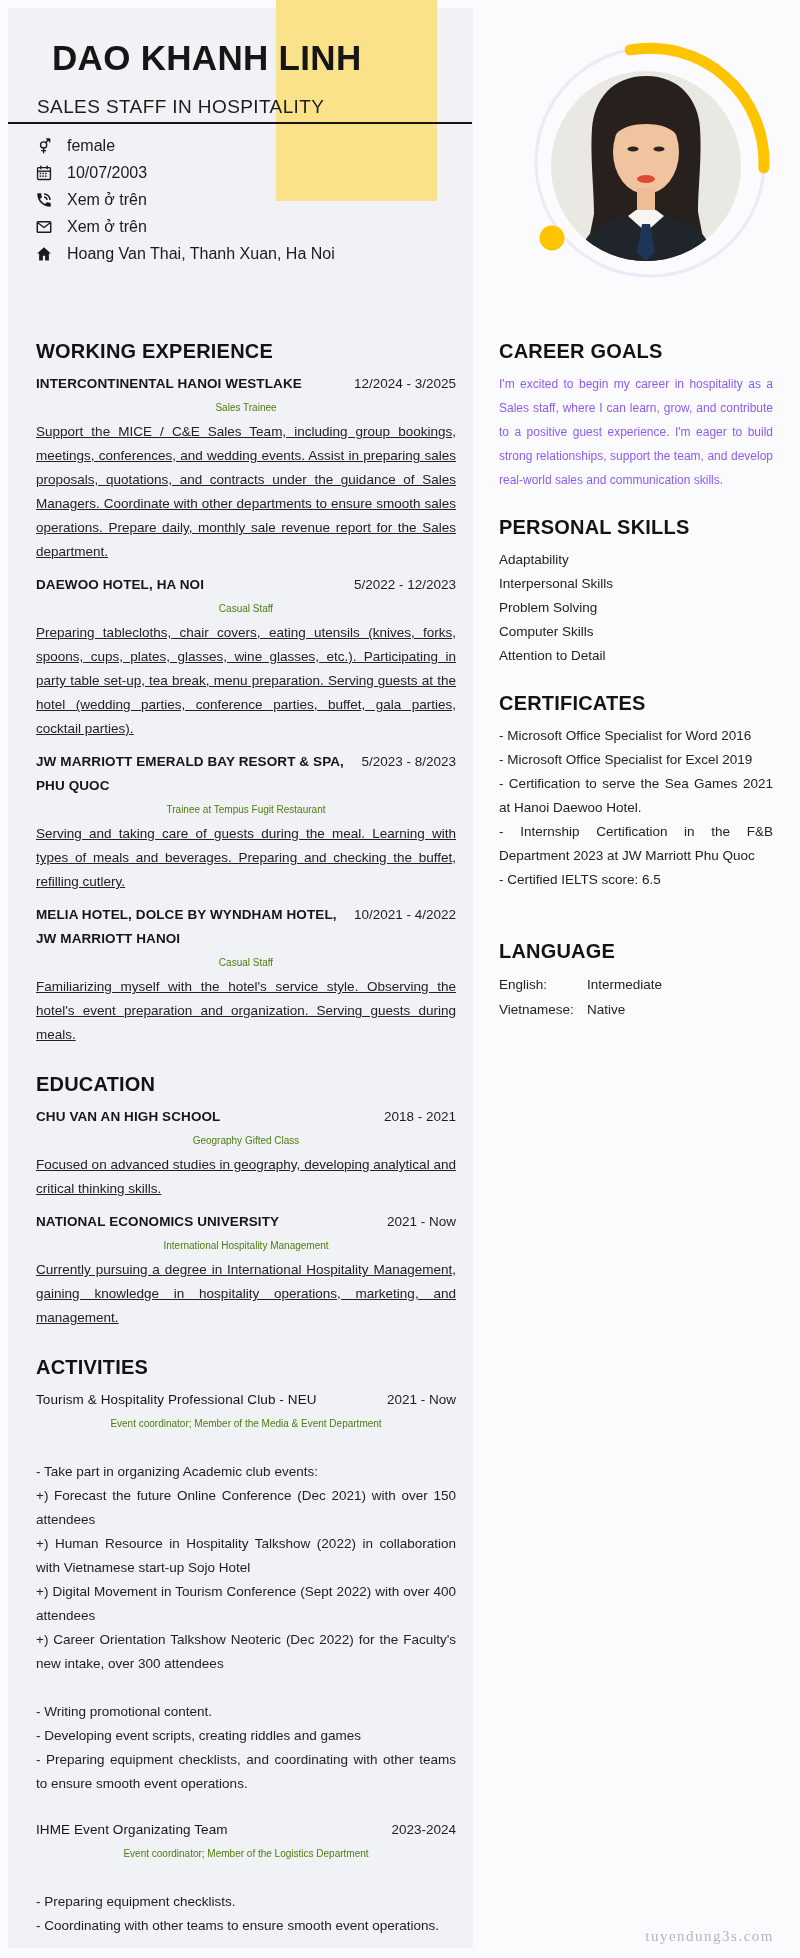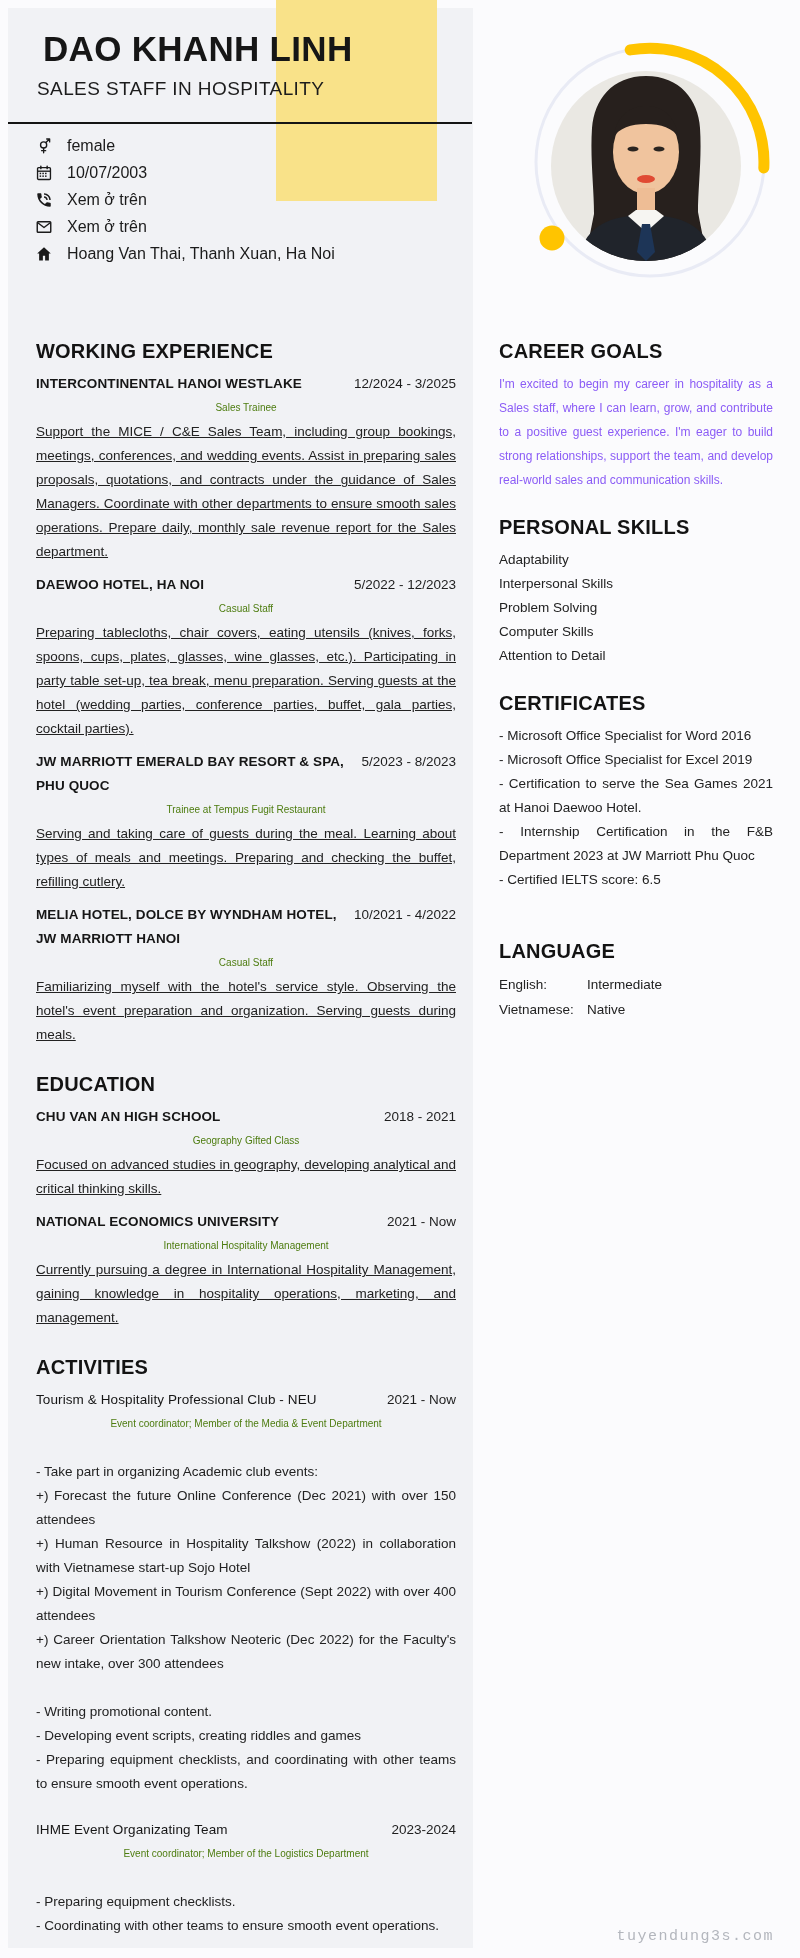--- a/index.html
+++ b/index.html
@@ -5,21 +5,21 @@
   html,body{margin:0;padding:0;background:#ffffff;}
   .page{
     position:relative;width:800px;height:1958px;margin:0 auto;
     background:#fbfbfd;overflow:hidden;color:#1e1e1e;
     font-family:"Liberation Sans", sans-serif;
   }
   .gray-panel{position:absolute;left:8px;top:8px;width:465px;height:1940px;background:#f1f2f5;}
   .yellow-block{position:absolute;left:276px;top:0;width:161px;height:201px;background:#f9e289;}
 
   .header{position:absolute;left:37px;top:22px;width:436px;}
-  .name{margin:6px;font-size:35px;line-height:42px;font-weight:700;letter-spacing:.3px;color:#161616;}
+  .name{margin:15px;font-size:35px;line-height:42px;font-weight:700;letter-spacing:.3px;color:#161616;}
   .subtitle{margin-top:4px;font-size:19px;line-height:26px;font-weight:400;letter-spacing:.4px;color:#1c1c1c;}
   .divider{position:absolute;left:8px;top:122px;width:464px;height:2px;background:#141414;}
 
   .contact{position:absolute;left:35px;top:137px;width:420px;list-style:none;margin:0;padding:0;}
   .contact li{display:flex;height:27px;gap:14px;font-size:16px;color:#1b1b1b;}
   .cicon{width:18px;height:18px;flex:0 0 18px;display:inline-flex;align-items:center;justify-content:center;}
   .cicon svg{width:18px;height:18px;display:block;}
 
   .photo-wrap{position:absolute;left:516px;top:28px;width:264px;height:264px;}
 
@@ -44,21 +44,21 @@
 
   .para{font-size:12px;line-height:24px;text-align:justify;color:#8b5cf6;margin:0;}
   .skill-item,.cert-item{font-size:13.5px;line-height:24px;color:#222;}
   .cert-item{text-align:justify;}
   .lang-section{margin-top:46px;}
   .lang-row{display:flex;font-size:13.5px;line-height:25px;color:#222;}
   .lang-label{width:88px;flex:0 0 88px;}
 
   .watermark{
     position:absolute;right:26px;bottom:13px;
-    font-family:Liberation Mono, monospace;font-size:15px;letter-spacing:1.5px;color:#b3b6bd;
+    font-family:Liberation Serif, serif;font-size:15px;letter-spacing:1.5px;color:#b3b6bd;
   }
 </style>
 </head>
 <body>
 
 <div class="page">
 
   <div class="gray-panel"></div>
   <div class="yellow-block"></div>
 
@@ -176,21 +176,21 @@
         <div class="entry-role">Casual Staff</div>
         <div class="entry-body">Preparing tablecloths, chair covers, eating utensils (knives, forks, spoons, cups, plates, glasses, wine glasses, etc.). Participating in party table set-up, tea break, menu preparation. Serving guests at the hotel (wedding parties, conference parties, buffet, gala parties, cocktail parties).</div>
       </div>
 
       <div class="entry">
         <div class="entry-head">
           <span class="entry-title">JW MARRIOTT EMERALD BAY RESORT &amp; SPA, PHU QUOC</span>
           <span class="entry-date">5/2023 - 8/2023</span>
         </div>
         <div class="entry-role">Trainee at Tempus Fugit Restaurant</div>
-        <div class="entry-body">Serving and taking care of guests during the meal. Learning about types of meals and meetings. Preparing and checking the buffet, refilling cutlery.</div>
+        <div class="entry-body">Serving and taking care of guests during the meal. Learning with types of meals and beverages. Preparing and checking the buffet, refilling cutlery.</div>
       </div>
 
       <div class="entry">
         <div class="entry-head">
           <span class="entry-title">MELIA HOTEL, DOLCE BY WYNDHAM HOTEL, JW MARRIOTT HANOI</span>
           <span class="entry-date">10/2021 - 4/2022</span>
         </div>
         <div class="entry-role">Casual Staff</div>
         <div class="entry-body">Familiarizing myself with the hotel's service style. Observing the hotel's event preparation and organization. Serving guests during meals.</div>
       </div>

